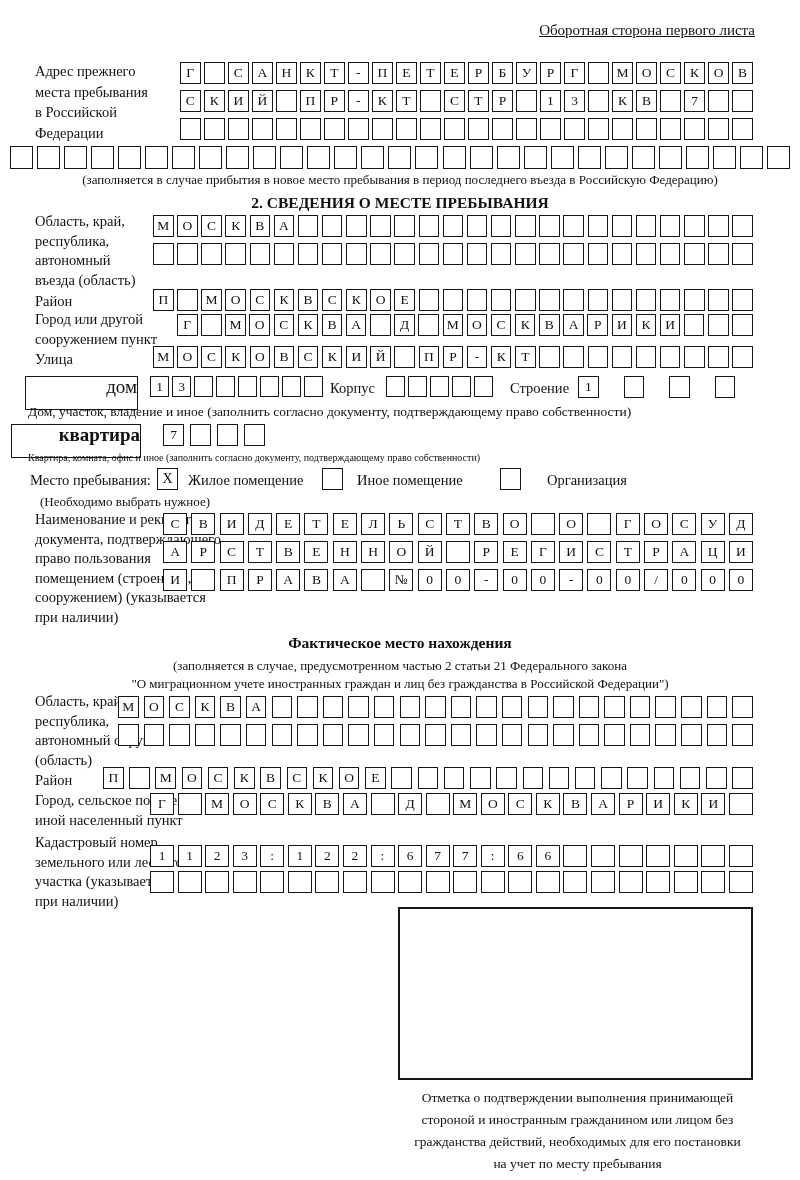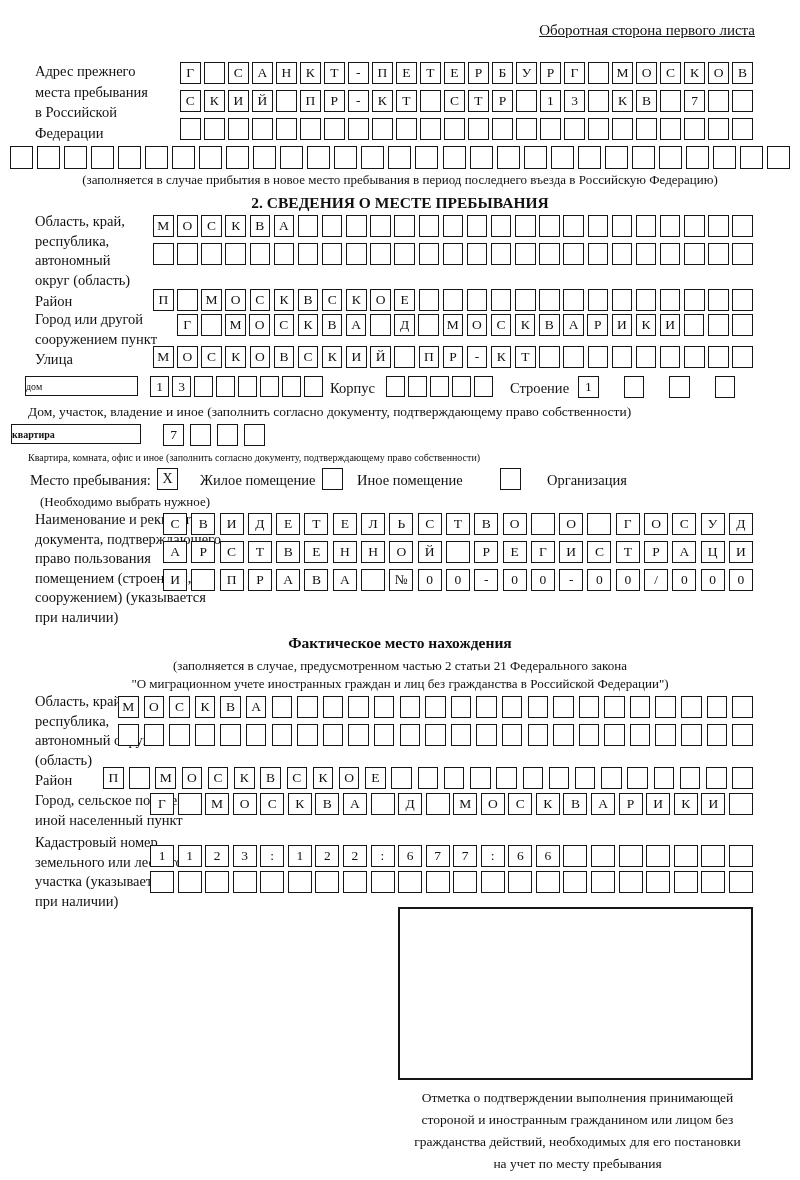--- a/index.html
+++ b/index.html
@@ -22,22 +22,22 @@
     width:20.5px;height:22px;
     border:1.8px solid #161616;background:#fff;
     font-size:13.5px;line-height:19px;text-align:center;
   }
   .w19 .cell{width:19px;height:21px;}
   .w21 .cell{width:21px;}
   .w23 .cell{width:23px;height:23px;}
   .w24 .cell{width:24px;}
   .labelbox{
     position:absolute;box-sizing:border-box;
-    border:1.9px solid #161616;height:20px;
-    font-size:10px;line-height:19px;text-align:left;background:#fff;
+    border:1.9px solid #161616;height:34px;
+    font-size:19px;line-height:19px;text-align:right;background:#fff;
   }
   .cb{
     position:absolute;box-sizing:border-box;
     width:21px;height:22px;border:1.8px solid #161616;
     font-size:14px;line-height:19px;text-align:center;background:#fff;
   }
   .bigrect{
     position:absolute;box-sizing:border-box;
     border:2.2px solid #161616;background:#fff;
   }
@@ -164,21 +164,21 @@
     <span class="cell"></span>
   </div>
 <div class="abs note center" style="top:172px;">(заполняется в случае прибытия в новое место пребывания в период последнего въезда в Российскую Федерацию)</div>
 
 <div class="abs title center" style="top:194px;">2. СВЕДЕНИЯ О МЕСТЕ ПРЕБЫВАНИЯ</div>
 
 <div class="abs lbl-tight" style="left:35px;top:212px;width:120px;">
   <div>Область, край,</div>
   <div>республика,</div>
   <div>автономный</div>
-  <div>округ (область)</div>
+  <div>въезда (область)</div>
 </div>
 <div class="boxrow" style="left:153px;top:215px;width:600px;">
     <span class="cell">М</span>
     <span class="cell">О</span>
     <span class="cell">С</span>
     <span class="cell">К</span>
     <span class="cell">В</span>
     <span class="cell">А</span>
     <span class="cell"></span>
     <span class="cell"></span>
@@ -349,21 +349,21 @@
 <div class="boxrow w21" style="left:163px;top:424px;width:102px;">
     <span class="cell">7</span>
     <span class="cell"></span>
     <span class="cell"></span>
     <span class="cell"></span>
   </div>
 <div class="abs" style="left:28px;top:452px;font-size:10px;">Квартира, комната, офис и иное (заполнить согласно документу, подтверждающему право собственности)</div>
 
 <div class="abs lbl" style="left:30px;top:470px;">Место пребывания:</div>
 <div class="cb" style="left:157px;top:468px;">X</div>
-<div class="abs lbl" style="left:188px;top:470px;margin-left:12px;">Жилое помещение</div>
+<div class="abs lbl" style="left:188px;top:470px;">Жилое помещение</div>
 <div class="cb" style="left:322px;top:468px;"></div>
 <div class="abs lbl" style="left:357px;top:470px;">Иное помещение</div>
 <div class="cb" style="left:500px;top:468px;"></div>
 <div class="abs lbl" style="left:547px;top:470px;text-align:center;">Организация</div>
 <div class="abs note" style="left:40px;top:494px;width:500px;text-align:left;">(Необходимо выбрать нужное)</div>
 
 <div class="abs lbl-tight" style="left:35px;top:510px;width:210px;">
   <div>Наименование и реквизиты</div>
   <div>документа, подтверждающего</div>
   <div>право пользования</div>

